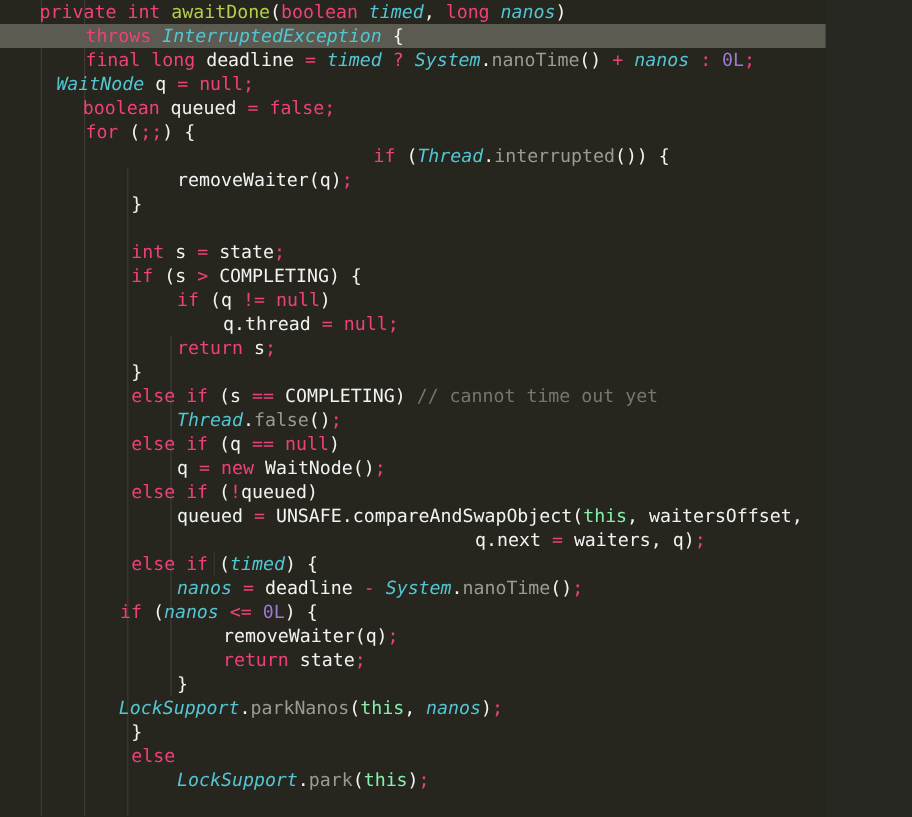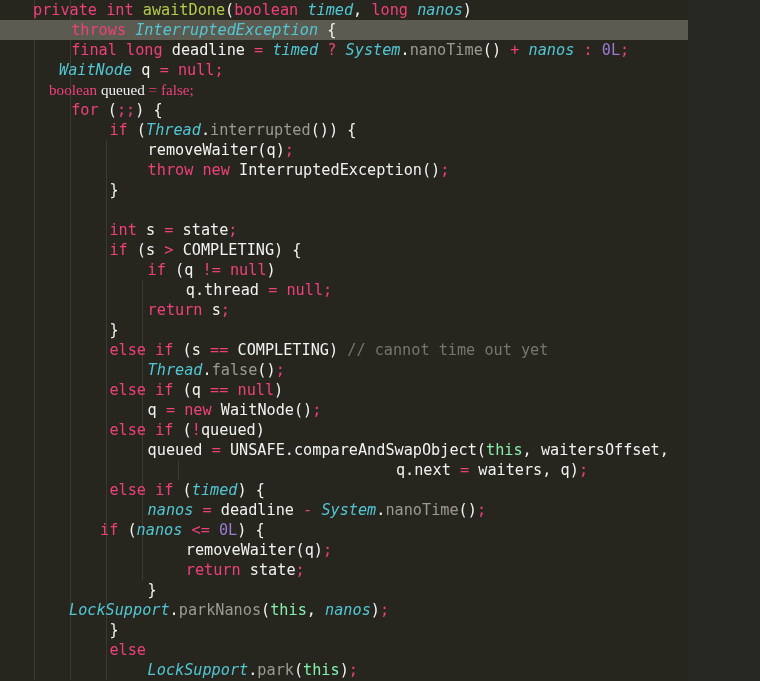--- a/index.html
+++ b/index.html
@@ -81,26 +81,25 @@
       <div class="guide" style="left: 34px; top: 0px; height: 680px;"></div>
       <div class="guide" style="left: 70px; top: 0px; height: 680px;"></div>
       <div class="guide" style="left: 106px; top: 140px; height: 540px;"></div>
       <div class="guide" style="left: 142px; top: 280px; height: 300px;"></div>
       <div class="guide" style="left: 178px; top: 460px; height: 20px;"></div>
     </div>
   <div class="code-layer">
       <div class="line" style="padding-left: 33px;"><span class="t-keyword">private</span><span class="t-plain"> </span><span class="t-keyword">int</span><span class="t-plain"> </span><span class="t-func">awaitDone</span><span class="t-plain">(</span><span class="t-keyword">boolean</span><span class="t-plain"> </span><span class="t-param">timed</span><span class="t-plain">, </span><span class="t-keyword">long</span><span class="t-plain"> </span><span class="t-param">nanos</span><span class="t-plain">)</span></div>
       <div class="line highlight" style="padding-left: 71.2px;"><span class="t-keyword">throws</span><span class="t-plain"> </span><span class="t-type">InterruptedException</span><span class="t-plain"> </span><span class="t-plain">{</span></div>
       <div class="line" style="padding-left: 71.2px;"><span class="t-keyword">final</span><span class="t-plain"> </span><span class="t-keyword">long</span><span class="t-plain"> </span><span class="t-plain">deadline</span><span class="t-plain"> </span><span class="t-op">=</span><span class="t-plain"> </span><span class="t-param">timed</span><span class="t-plain"> </span><span class="t-op">?</span><span class="t-plain"> </span><span class="t-type">System</span><span class="t-plain">.</span><span class="t-method">nanoTime</span><span class="t-plain">()</span><span class="t-plain"> </span><span class="t-op">+</span><span class="t-plain"> </span><span class="t-param">nanos</span><span class="t-plain"> </span><span class="t-op">:</span><span class="t-plain"> </span><span class="t-num">0L</span><span class="t-semi">;</span></div>
-      <div class="line" style="padding-left: 47px; margin-left: 12px;"><span class="t-type">WaitNode</span><span class="t-plain"> </span><span class="t-plain">q</span><span class="t-plain"> </span><span class="t-op">=</span><span class="t-plain"> </span><span class="t-const">null</span><span class="t-semi">;</span></div>
-      <div class="line" style="padding-left: 49px; font-family: Liberation Serif, serif;"><span class="t-keyword">boolean</span><span class="t-plain"> </span><span class="t-plain">queued</span><span class="t-plain"> </span><span class="t-op">=</span><span class="t-plain"> </span><span class="t-const">false</span><span class="t-semi">;</span></div>
+      <div class="line" style="padding-left: 47px;"><span class="t-type">WaitNode</span><span class="t-plain"> </span><span class="t-plain">q</span><span class="t-plain"> </span><span class="t-op">=</span><span class="t-plain"> </span><span class="t-const">null</span><span class="t-semi">;</span></div>
+      <div class="line" style="padding-left: 69px;"><span class="t-keyword">boolean</span><span class="t-plain"> </span><span class="t-plain">queued</span><span class="t-plain"> </span><span class="t-op">=</span><span class="t-plain"> </span><span class="t-const">false</span><span class="t-semi">;</span></div>
       <div class="line" style="padding-left: 71.2px;"><span class="t-keyword">for</span><span class="t-plain"> </span><span class="t-plain">(</span><span class="t-semi">;;</span><span class="t-plain">)</span><span class="t-plain"> </span><span class="t-plain">{</span></div>
-      <div class="line" style="padding-left: 109.4px;"><span class="t-keyword">if</span><span class="t-plain"> </span><span class="t-plain">(</span><span class="t-type">Thread</span><span class="t-plain">.</span><span class="t-method">interrupted</span><span class="t-plain">()) </span><span class="t-plain">{</span></div>
+      <div class="line" style="padding-left: 109.4px; text-align: center;"><span class="t-keyword">if</span><span class="t-plain"> </span><span class="t-plain">(</span><span class="t-type">Thread</span><span class="t-plain">.</span><span class="t-method">interrupted</span><span class="t-plain">()) </span><span class="t-plain">{</span></div>
       <div class="line" style="padding-left: 147.6px;"><span class="t-plain">removeWaiter</span><span class="t-plain">(</span><span class="t-plain">q</span><span class="t-plain">)</span><span class="t-semi">;</span></div>
-      <div class="line" style="padding-left: 147.6px;"><span class="t-keyword">throw</span><span class="t-plain"> </span><span class="t-keyword">new</span><span class="t-plain"> </span><span class="t-plain">InterruptedException</span><span class="t-plain">()</span><span class="t-semi">;</span></div>
       <div class="line" style="padding-left: 109.4px;"><span class="t-plain">}</span></div>
       <div class="line" style="padding-left: 33px;">&nbsp;</div>
       <div class="line" style="padding-left: 109.4px;"><span class="t-keyword">int</span><span class="t-plain"> </span><span class="t-plain">s</span><span class="t-plain"> </span><span class="t-op">=</span><span class="t-plain"> </span><span class="t-plain">state</span><span class="t-semi">;</span></div>
       <div class="line" style="padding-left: 109.4px;"><span class="t-keyword">if</span><span class="t-plain"> </span><span class="t-plain">(</span><span class="t-plain">s</span><span class="t-plain"> </span><span class="t-op">&gt;</span><span class="t-plain"> </span><span class="t-plain">COMPLETING</span><span class="t-plain">) </span><span class="t-plain">{</span></div>
       <div class="line" style="padding-left: 147.6px;"><span class="t-keyword">if</span><span class="t-plain"> </span><span class="t-plain">(</span><span class="t-plain">q</span><span class="t-plain"> </span><span class="t-op">!=</span><span class="t-plain"> </span><span class="t-const">null</span><span class="t-plain">)</span></div>
       <div class="line" style="padding-left: 185.8px;"><span class="t-plain">q</span><span class="t-plain">.</span><span class="t-plain">thread</span><span class="t-plain"> </span><span class="t-op">=</span><span class="t-plain"> </span><span class="t-const">null</span><span class="t-semi">;</span></div>
       <div class="line" style="padding-left: 147.6px;"><span class="t-keyword">return</span><span class="t-plain"> </span><span class="t-plain">s</span><span class="t-semi">;</span></div>
       <div class="line" style="padding-left: 109.4px;"><span class="t-plain">}</span></div>
       <div class="line" style="padding-left: 109.4px;"><span class="t-keyword">else</span><span class="t-plain"> </span><span class="t-keyword">if</span><span class="t-plain"> </span><span class="t-plain">(</span><span class="t-plain">s</span><span class="t-plain"> </span><span class="t-op">==</span><span class="t-plain"> </span><span class="t-plain">COMPLETING</span><span class="t-plain">) </span><span class="t-comment">// cannot time out yet</span></div>
       <div class="line" style="padding-left: 147.6px;"><span class="t-type">Thread</span><span class="t-plain">.</span><span class="t-method">false</span><span class="t-plain">()</span><span class="t-semi">;</span></div>
@@ -108,18 +107,18 @@
       <div class="line" style="padding-left: 147.6px;"><span class="t-plain">q</span><span class="t-plain"> </span><span class="t-op">=</span><span class="t-plain"> </span><span class="t-keyword">new</span><span class="t-plain"> </span><span class="t-plain">WaitNode</span><span class="t-plain">()</span><span class="t-semi">;</span></div>
       <div class="line" style="padding-left: 109.4px;"><span class="t-keyword">else</span><span class="t-plain"> </span><span class="t-keyword">if</span><span class="t-plain"> </span><span class="t-plain">(</span><span class="t-op">!</span><span class="t-plain">queued</span><span class="t-plain">)</span></div>
       <div class="line" style="padding-left: 147.6px;"><span class="t-plain">queued</span><span class="t-plain"> </span><span class="t-op">=</span><span class="t-plain"> </span><span class="t-plain">UNSAFE</span><span class="t-plain">.</span><span class="t-plain">compareAndSwapObject</span><span class="t-plain">(</span><span class="t-this">this</span><span class="t-plain">, </span><span class="t-plain">waitersOffset</span><span class="t-plain">,</span></div>
       <div class="line" style="padding-left: 395.9px;"><span class="t-plain">q</span><span class="t-plain">.</span><span class="t-plain">next</span><span class="t-plain"> </span><span class="t-op">=</span><span class="t-plain"> </span><span class="t-plain">waiters</span><span class="t-plain">, </span><span class="t-plain">q</span><span class="t-plain">)</span><span class="t-semi">;</span></div>
       <div class="line" style="padding-left: 109.4px;"><span class="t-keyword">else</span><span class="t-plain"> </span><span class="t-keyword">if</span><span class="t-plain"> </span><span class="t-plain">(</span><span class="t-param">timed</span><span class="t-plain">) </span><span class="t-plain">{</span></div>
       <div class="line" style="padding-left: 147.6px;"><span class="t-param">nanos</span><span class="t-plain"> </span><span class="t-op">=</span><span class="t-plain"> </span><span class="t-plain">deadline</span><span class="t-plain"> </span><span class="t-op">-</span><span class="t-plain"> </span><span class="t-type">System</span><span class="t-plain">.</span><span class="t-method">nanoTime</span><span class="t-plain">()</span><span class="t-semi">;</span></div>
       <div class="line" style="padding-left: 100px;"><span class="t-keyword">if</span><span class="t-plain"> </span><span class="t-plain">(</span><span class="t-param">nanos</span><span class="t-plain"> </span><span class="t-op">&lt;=</span><span class="t-plain"> </span><span class="t-num">0L</span><span class="t-plain">) </span><span class="t-plain">{</span></div>
       <div class="line" style="padding-left: 185.8px;"><span class="t-plain">removeWaiter</span><span class="t-plain">(</span><span class="t-plain">q</span><span class="t-plain">)</span><span class="t-semi">;</span></div>
       <div class="line" style="padding-left: 185.8px;"><span class="t-keyword">return</span><span class="t-plain"> </span><span class="t-plain">state</span><span class="t-semi">;</span></div>
       <div class="line" style="padding-left: 147.6px;"><span class="t-plain">}</span></div>
-      <div class="line" style="padding-left: 69px;"><span class="t-type">LockSupport</span><span class="t-plain">.</span><span class="t-method">parkNanos</span><span class="t-plain">(</span><span class="t-this">this</span><span class="t-plain">, </span><span class="t-param">nanos</span><span class="t-plain">)</span><span class="t-semi">;</span></div>
+      <div class="line" style="padding-left: 99px;"><span class="t-type">LockSupport</span><span class="t-plain">.</span><span class="t-method">parkNanos</span><span class="t-plain">(</span><span class="t-this">this</span><span class="t-plain">, </span><span class="t-param">nanos</span><span class="t-plain">)</span><span class="t-semi">;</span></div>
       <div class="line" style="padding-left: 109.4px;"><span class="t-plain">}</span></div>
       <div class="line" style="padding-left: 109.4px;"><span class="t-keyword">else</span></div>
       <div class="line" style="padding-left: 147.6px;"><span class="t-type">LockSupport</span><span class="t-plain">.</span><span class="t-method">park</span><span class="t-plain">(</span><span class="t-this">this</span><span class="t-plain">)</span><span class="t-semi">;</span></div>
     </div>
 </div>
 
 </body></html>

